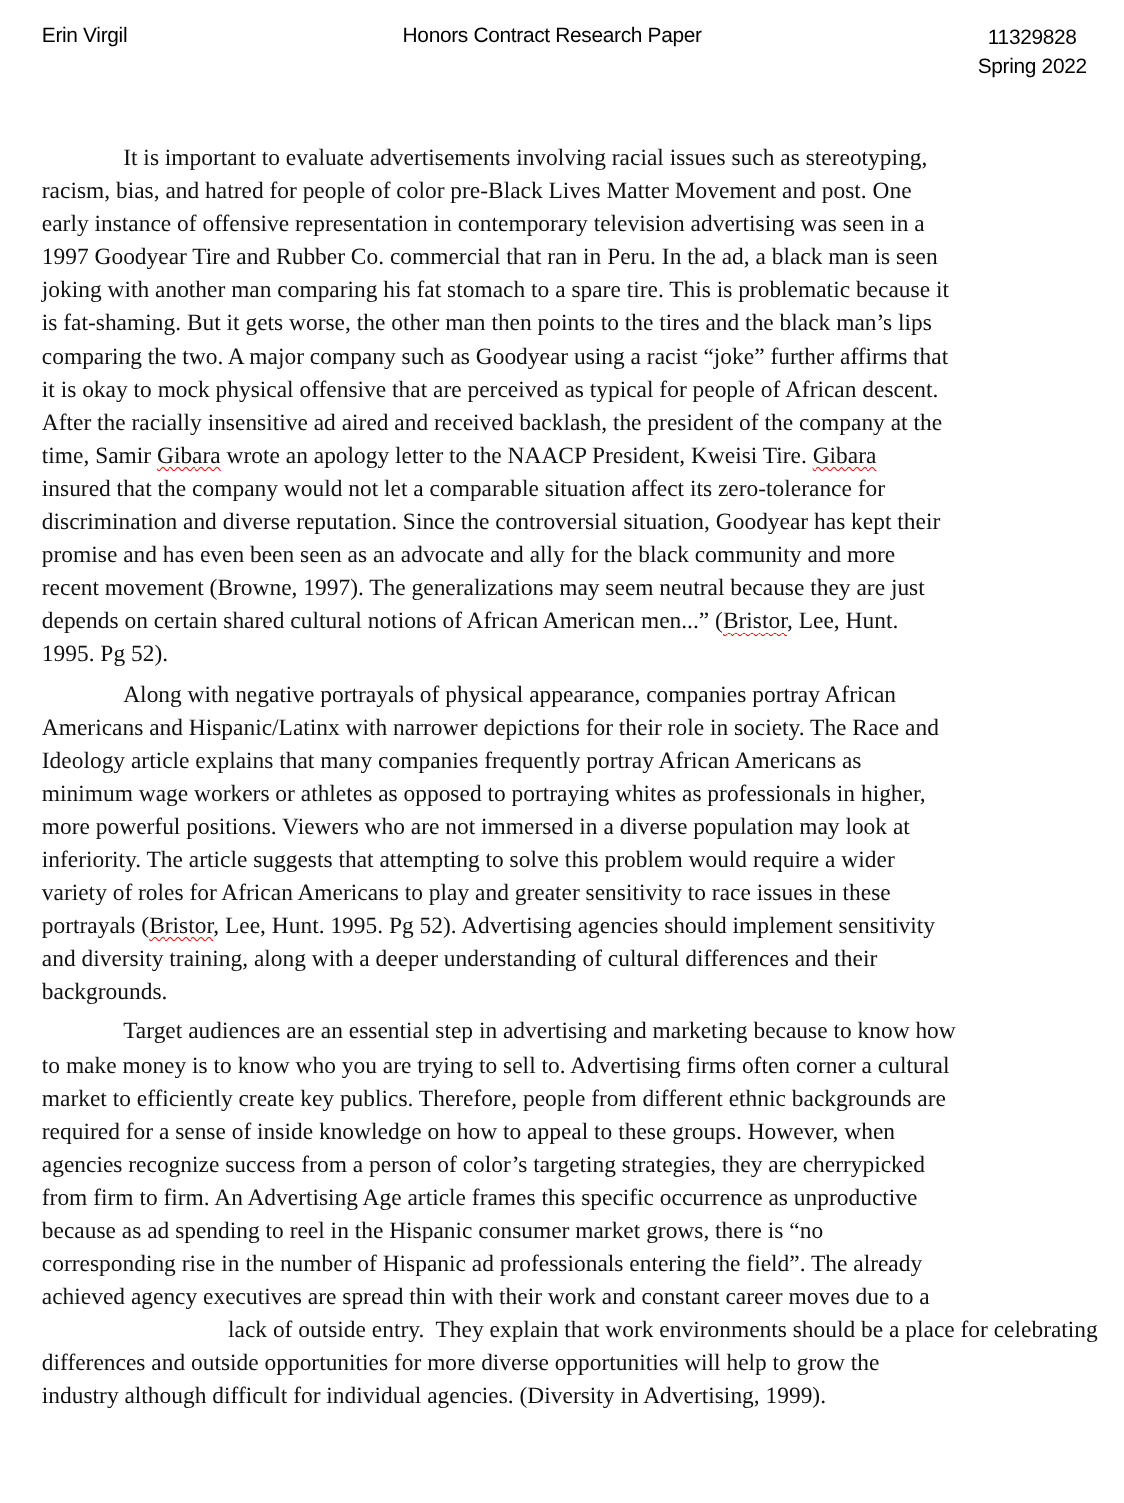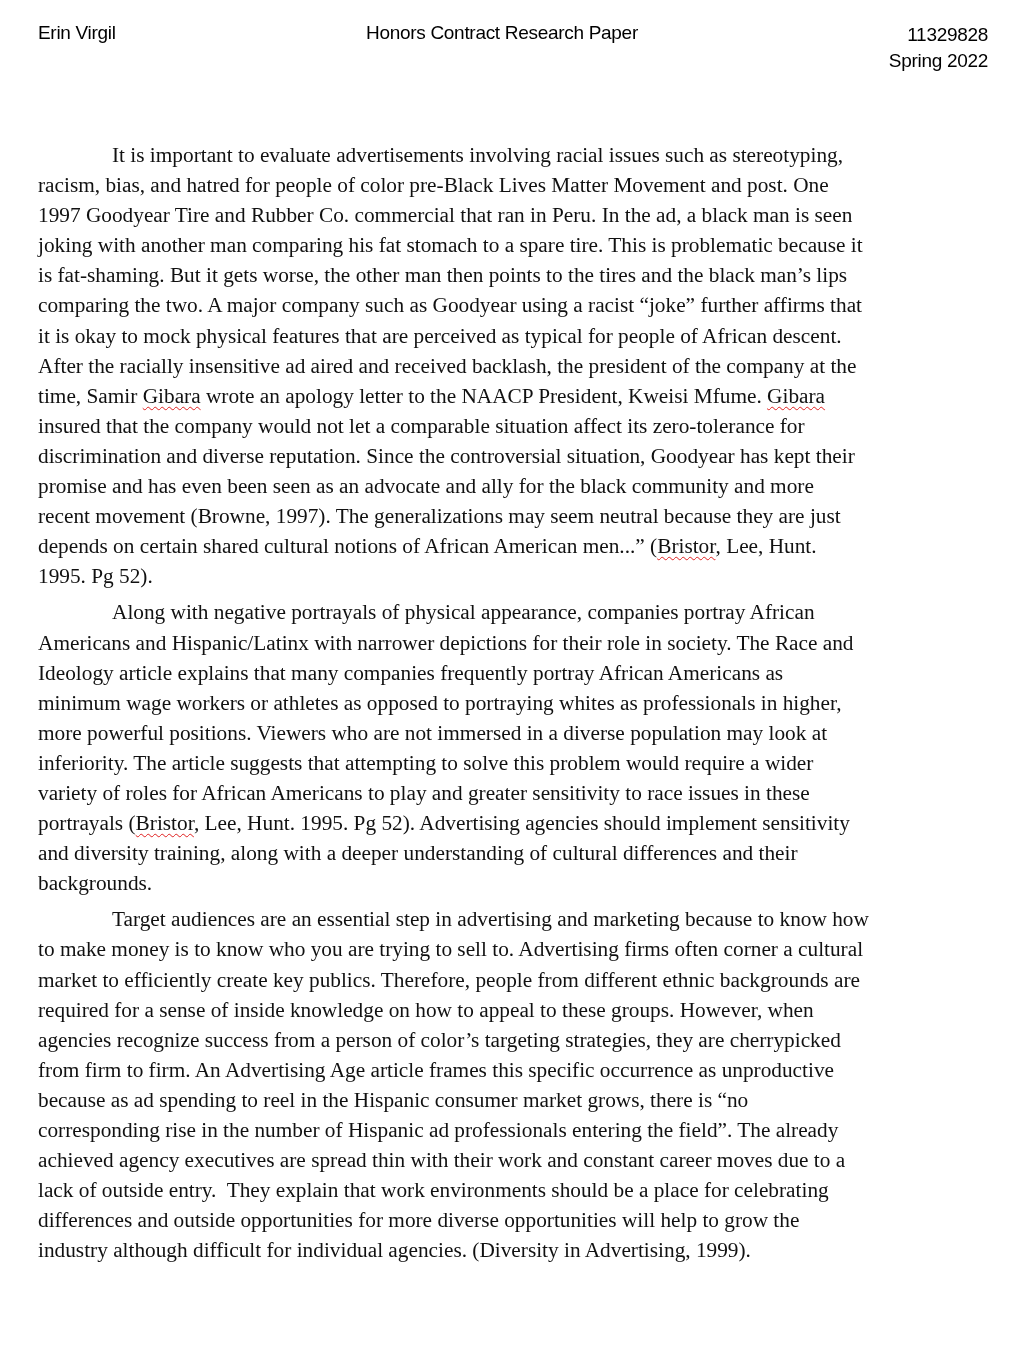--- a/index.html
+++ b/index.html
@@ -34,31 +34,30 @@
       left: 328px;
       top: 0;
     }
     .header .right {
       position: absolute;
       right: 0;
       top: 0;
       text-align: right;
       line-height: 26px;
     }
-    .header .right div { display: block; }
+    .header .right div { display: block; text-align: center; }
     .body {
       position: absolute;
       top: 128px;
       left: 38px;
       width: 960px;
       font-family: "Liberation Serif", "DejaVu Serif", serif;
       font-size: 21.3px;
       line-height: 30.1px;
       color: #111111;
-      margin-top: 12px;
     }
     .para {
       margin: 0 0 6px 0;
       white-space: nowrap;
     }
     .line { display: block; }
     .line.first { padding-left: 74px; }
     .spell {
       text-decoration: underline wavy #e02020;
       text-decoration-thickness: 1px;
@@ -75,27 +74,28 @@
     <div>11329828</div>
     <div>Spring 2022</div>
   </div>
 </div>
 
 <div class="body">
 
   <div class="para">
     <span class="line first">It is important to evaluate advertisements involving racial issues such as stereotyping,</span>
     <span class="line">racism, bias, and hatred for people of color pre-Black Lives Matter Movement and post. One</span>
+    <span class="line">early instance of offensive representation in contemporary television advertising was seen in a</span>
     <span class="line">1997 Goodyear Tire and Rubber Co. commercial that ran in Peru. In the ad, a black man is seen</span>
     <span class="line">joking with another man comparing his fat stomach to a spare tire. This is problematic because it</span>
     <span class="line">is fat-shaming. But it gets worse, the other man then points to the tires and the black man’s lips</span>
     <span class="line">comparing the two. A major company such as Goodyear using a racist “joke” further affirms that</span>
-    <span class="line">it is okay to mock physical features that are perceived as typical for people of African descent.</span>
+    <span class="line">it is okay to mock physical offensive that are perceived as typical for people of African descent.</span>
     <span class="line">After the racially insensitive ad aired and received backlash, the president of the company at the</span>
-    <span class="line"><span>time, Samir </span><span class="spell">Gibara</span><span> wrote an apology letter to the NAACP President, Kweisi Mfume. </span><span class="spell">Gibara</span></span>
+    <span class="line"><span>time, Samir </span><span class="spell">Gibara</span><span> wrote an apology letter to the NAACP President, Kweisi Tire. </span><span class="spell">Gibara</span></span>
     <span class="line">insured that the company would not let a comparable situation affect its zero-tolerance for</span>
     <span class="line">discrimination and diverse reputation. Since the controversial situation, Goodyear has kept their</span>
     <span class="line">promise and has even been seen as an advocate and ally for the black community and more</span>
     <span class="line">recent movement (Browne, 1997). The generalizations may seem neutral because they are just</span>
     <span class="line"><span>depends on certain shared cultural notions of African American men...” (</span><span class="spell">Bristor</span><span>, Lee, Hunt.</span></span>
     <span class="line">1995. Pg 52).</span>
   </div>
 
   <div class="para">
     <span class="line first">Along with negative portrayals of physical appearance, companies portray African</span>
@@ -113,18 +113,18 @@
   <div class="para">
     <span class="line first">Target audiences are an essential step in advertising and marketing because to know how</span>
     <span class="line">to make money is to know who you are trying to sell to. Advertising firms often corner a cultural</span>
     <span class="line">market to efficiently create key publics. Therefore, people from different ethnic backgrounds are</span>
     <span class="line">required for a sense of inside knowledge on how to appeal to these groups. However, when</span>
     <span class="line">agencies recognize success from a person of color’s targeting strategies, they are cherrypicked</span>
     <span class="line">from firm to firm. An Advertising Age article frames this specific occurrence as unproductive</span>
     <span class="line">because as ad spending to reel in the Hispanic consumer market grows, there is “no</span>
     <span class="line">corresponding rise in the number of Hispanic ad professionals entering the field”. The already</span>
     <span class="line">achieved agency executives are spread thin with their work and constant career moves due to a</span>
-    <span class="line" style="white-space: pre;">lack of outside entry.  They explain that work environments should be a place for celebrating</span>
+    <span class="line" style="white-space: pre; text-align: right;">lack of outside entry.  They explain that work environments should be a place for celebrating</span>
     <span class="line">differences and outside opportunities for more diverse opportunities will help to grow the</span>
     <span class="line">industry although difficult for individual agencies. (Diversity in Advertising, 1999).</span>
   </div>
 
 </div>
 
 </body></html>

